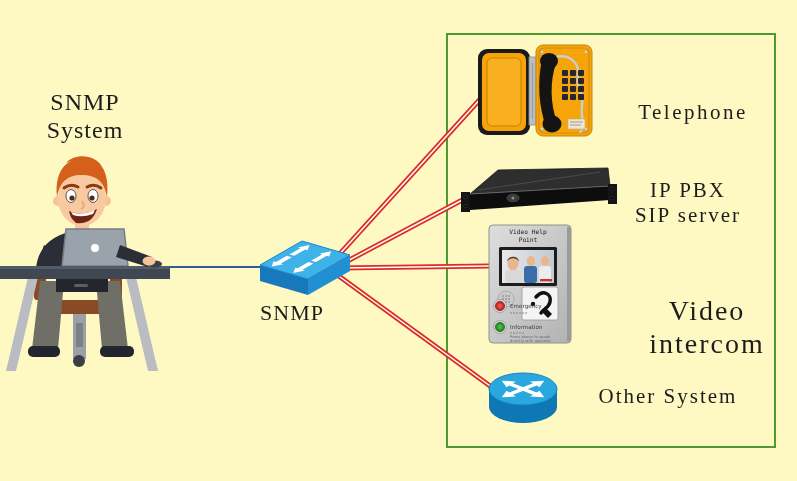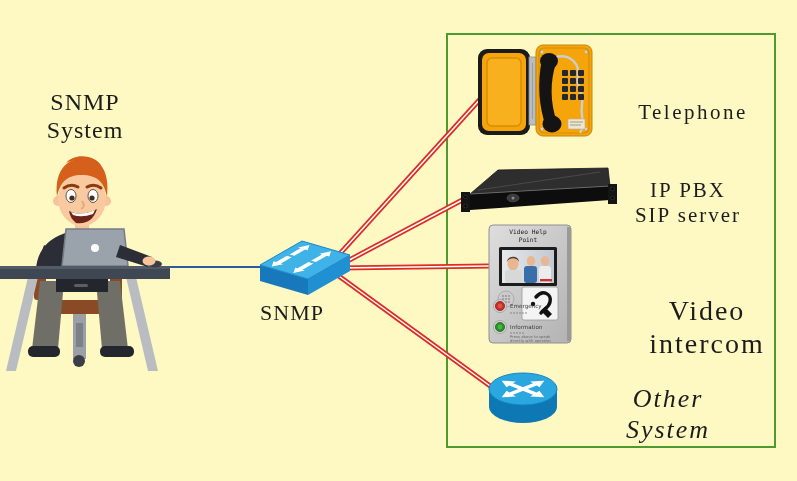--- a/index.html
+++ b/index.html
@@ -9,21 +9,21 @@
   }
   .label{
     position:absolute;color:#1c1c1c;text-align:center;
     font-family:"Liberation Serif", serif;z-index:3;line-height:1.18;
   }
   .lbl-manager{left:10px;top:88px;width:150px;font-size:24px;letter-spacing:1px;}
   .lbl-switch{left:246px;top:300px;width:92px;font-size:22px;letter-spacing:1px;}
   .lbl-telephone{left:618px;top:100px;width:150px;font-size:21px;letter-spacing:2.5px;}
   .lbl-pbx{left:612px;top:178px;width:152px;font-size:21px;letter-spacing:2px;}
   .lbl-video{left:586px;top:294px;width:162px;font-size:28px;letter-spacing:2px;margin-left:40px;}
-  .lbl-other{left:588px;top:384px;width:160px;font-size:26px;letter-spacing:2px;font-style:italic;}
+  .lbl-other{left:588px;top:384px;width:160px;font-size:21px;letter-spacing:2px;}
   .group-box{
     position:absolute;left:446px;top:33px;width:326px;height:411px;
     border:2px solid #4f9931;background:transparent;z-index:0;
   }
   .lines-layer{position:absolute;left:0;top:0;z-index:1;}
   .icon-layer{position:absolute;z-index:2;}
 </style>
 </head>
 <body>
 

